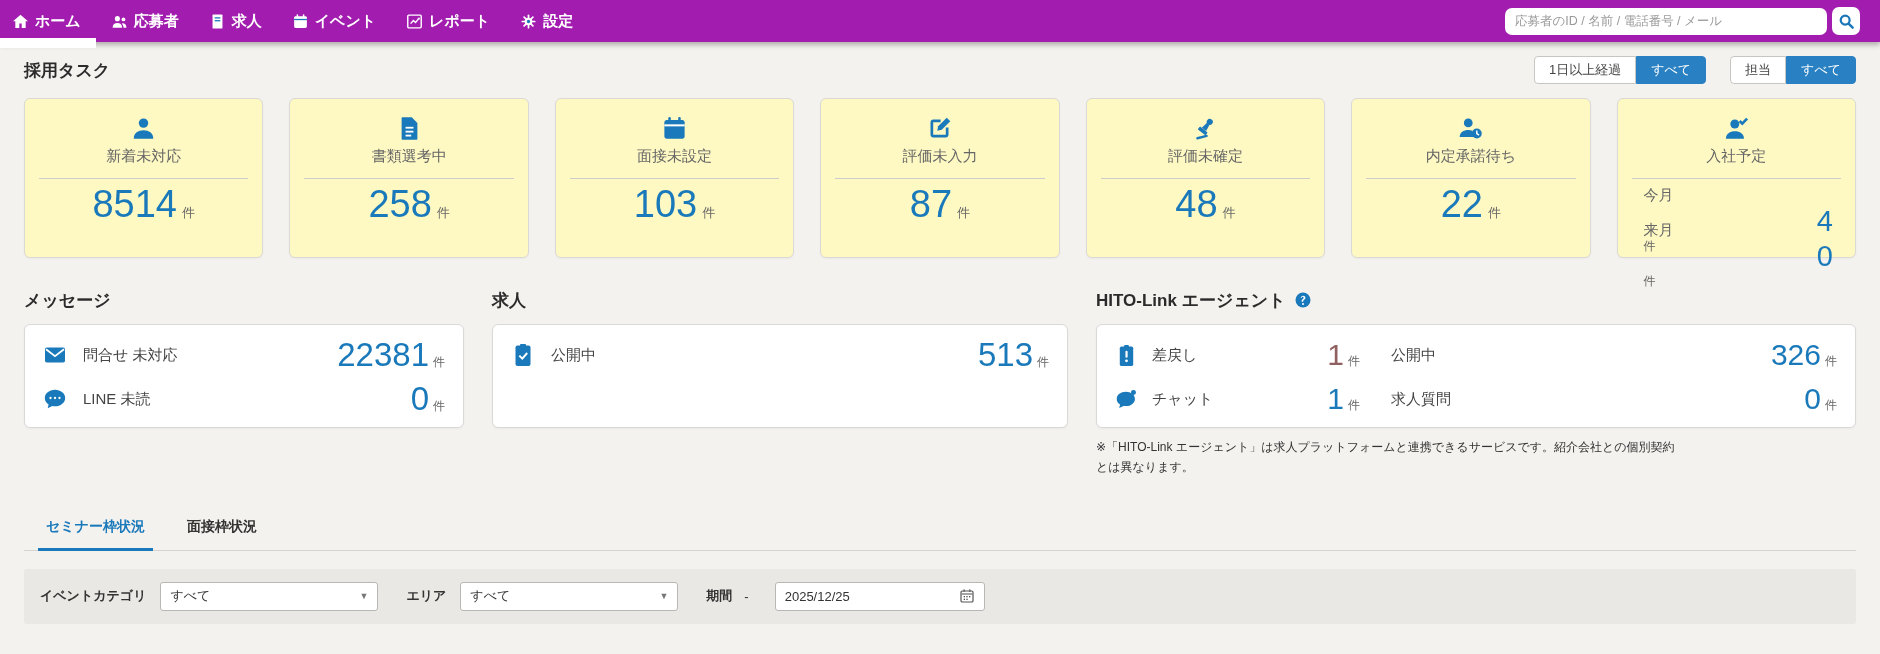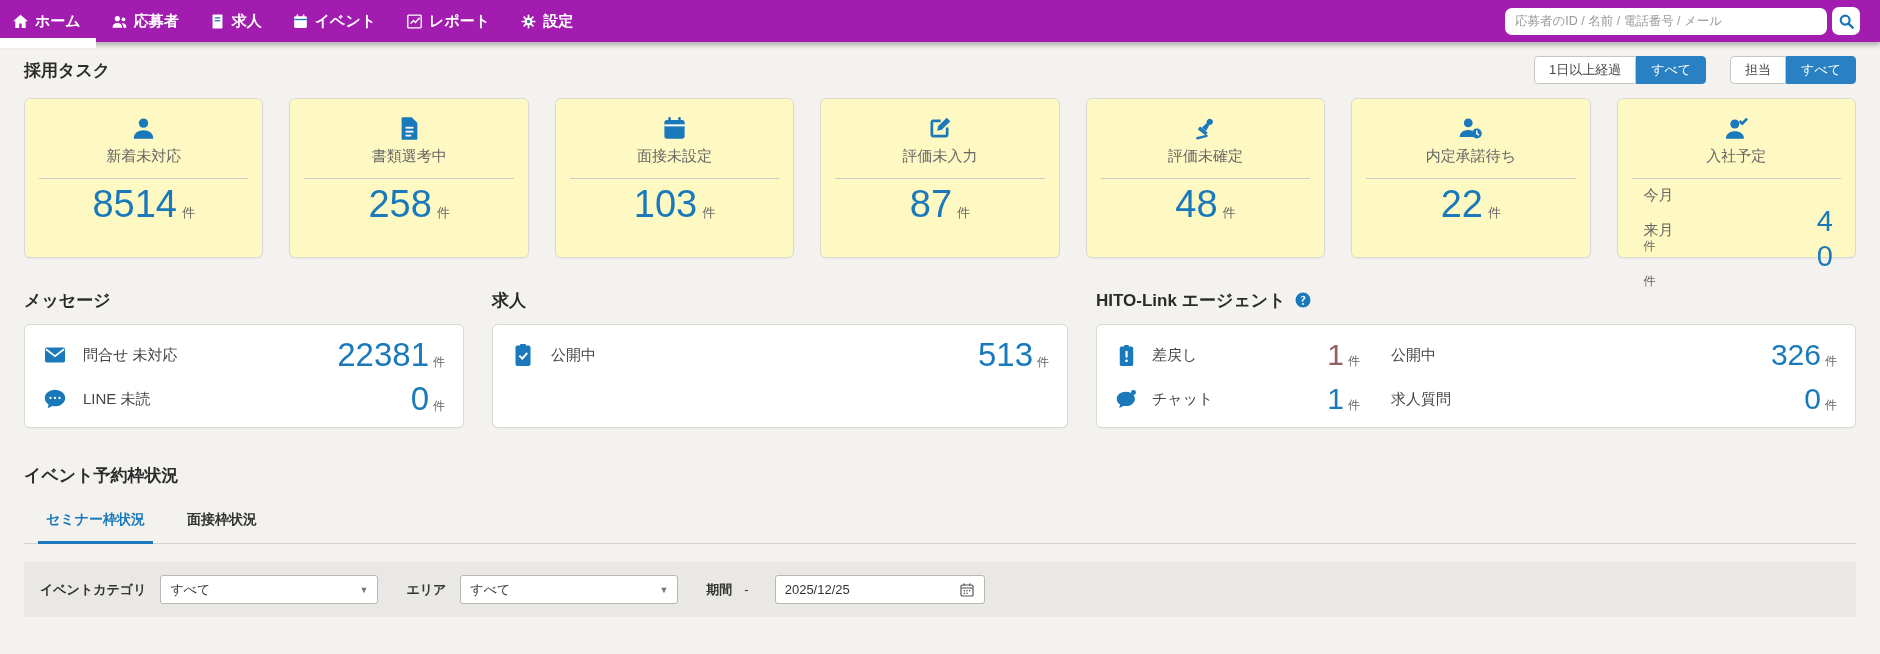--- a/index.html
+++ b/index.html
@@ -400,25 +400,25 @@
           </div>
           <div class="agent-half h2">
             <span class="agent-label">求人質問</span>
             <span class="agent-count">
                 <span class="agent-num">0</span>
                 <span class="agent-unit">件</span>
               </span>
           </div>
         </div>
       </div>
+      <div class="agent-note">※「HITO-Link エージェント」は求人プラットフォームと連携できるサービスです。紹介会社との個別契約とは異なります。</div>
     </div>
   </div>
 
   <div class="events">
-    <div class="sec-title">イベント予約枠状況</div>
     <div class="tabs">
       <div class="tab active">セミナー枠状況</div>
       <div class="tab">面接枠状況</div>
     </div>
     <div class="filter-bar">
       <span class="f-label">イベントカテゴリ</span>
       <div class="select">
         <span class="val">すべて</span>
         <span class="caret">▼</span>
       </div>

